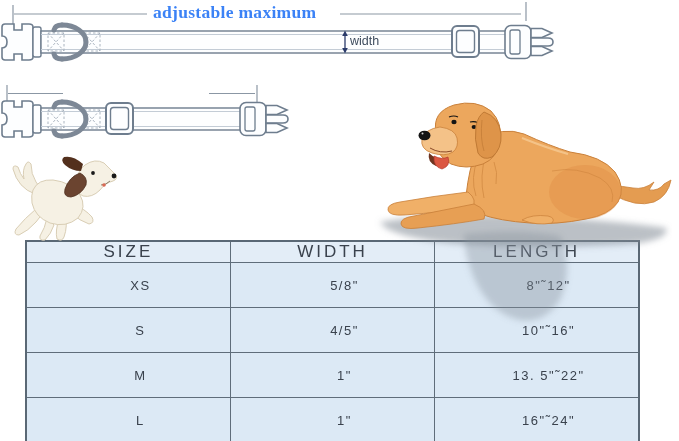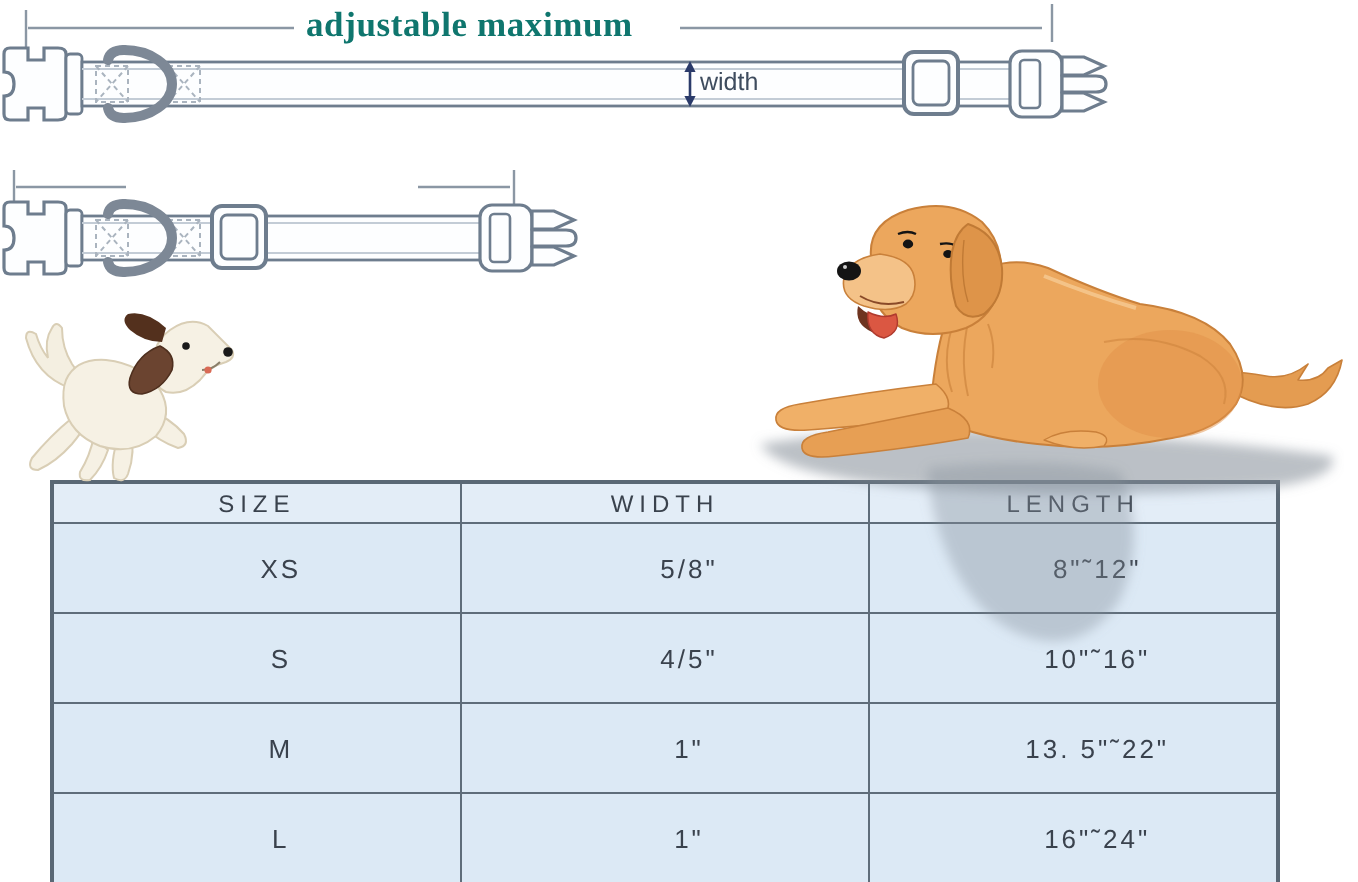--- a/index.html
+++ b/index.html
@@ -1,28 +1,28 @@
 <!DOCTYPE html>
 <html><head>
 <meta charset="utf-8">
 <style>
   html,body{margin:0;padding:0;background:#fff;}
   #canvas{position:relative;width:679px;height:441px;background:#ffffff;overflow:hidden;
           font-family:"Liberation Sans",sans-serif;}
   .abs{position:absolute;}
-  .dim-label{font-family:"Liberation Serif",serif;font-weight:bold;color:#0f766e;white-space:nowrap;}
+  .dim-label{font-family:"Liberation Serif",serif;font-weight:bold;color:#3b82f6;white-space:nowrap;}
   .label-max{left:153px;top:2px;font-size:17.5px;letter-spacing:.3px;}
   .label-min{left:67px;top:84px;font-size:15.5px;letter-spacing:.3px;}
   .width-label{left:350px;top:34px;font-size:12.5px;color:#3e4c5e;}
   svg{display:block;}
   .size-table{position:absolute;left:25px;top:240px;width:615px;border-collapse:collapse;
               table-layout:fixed;background:#dce9f5;color:#3a424d;z-index:1;
               border:2px solid #5a6875;}
   .size-table th,.size-table td{border:1.5px solid #5f6d7a;text-align:center;padding:0;}
-  .size-table th{height:19px;font-size:12px;font-weight:500;letter-spacing:3px;background:#e3edf7;}
+  .size-table th{height:19px;font-size:17px;font-weight:500;letter-spacing:3px;background:#e3edf7;}
   .size-table td{height:44px;font-size:13px;letter-spacing:1.5px;padding-left:24px;}
   .collar-svg{position:absolute;z-index:0;}
   .dog-svg{position:absolute;z-index:4;}
 </style>
 </head>
 <body>
 
 <div id="canvas">
 
   <svg class="collar-svg" style="left:0;top:0;" width="679" height="78" viewBox="0 0 679 78">

